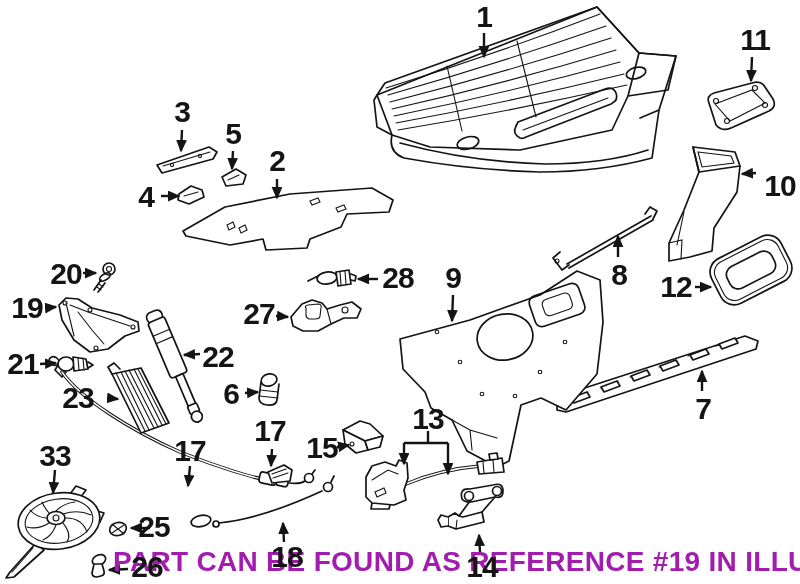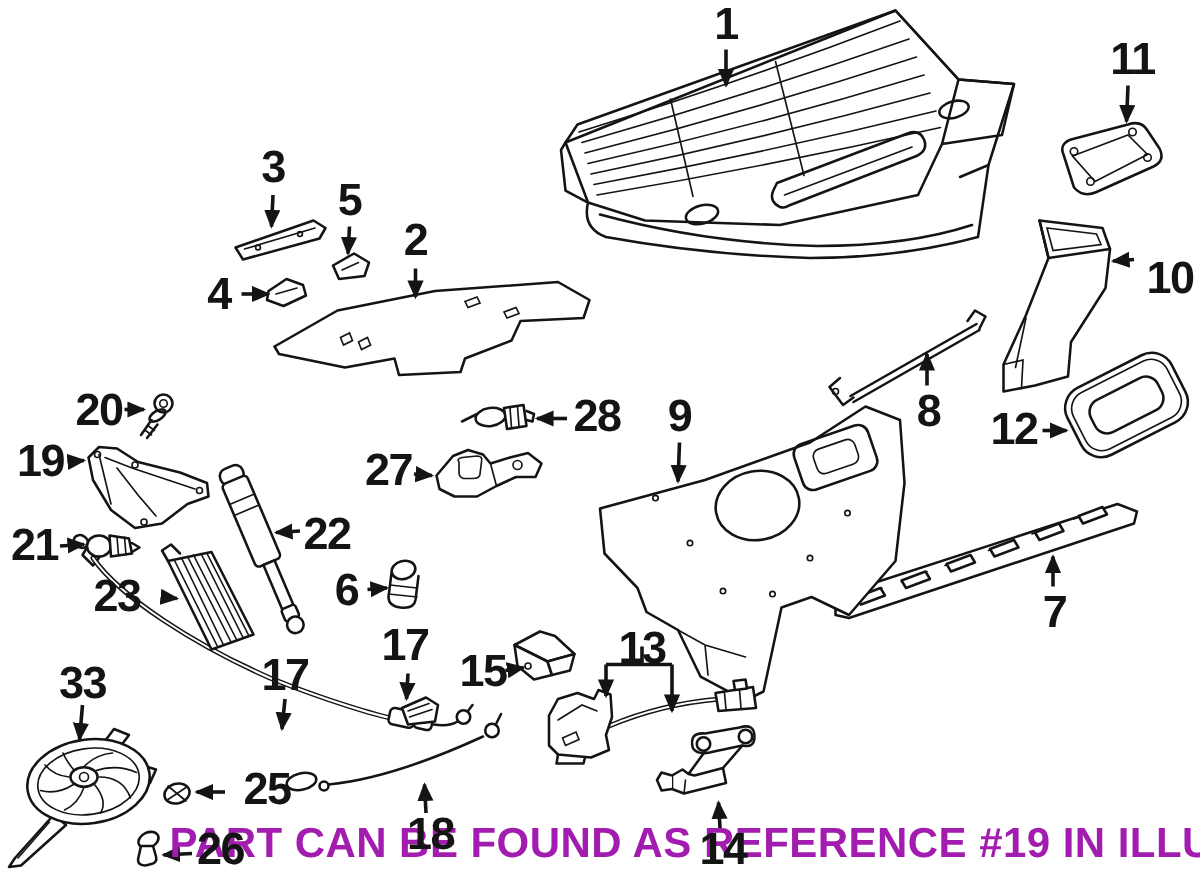--- a/index.html
+++ b/index.html
@@ -323,30 +323,30 @@
 <div class="plabel" style="left:182px;top:112px">3</div>
 <div class="plabel" style="left:146px;top:197px">4</div>
 <div class="plabel" style="left:233px;top:134px">5</div>
 <div class="plabel" style="left:231px;top:394px">6</div>
 <div class="plabel" style="left:703px;top:409px">7</div>
 <div class="plabel" style="left:619px;top:275px">8</div>
 <div class="plabel" style="left:453px;top:278px">9</div>
 <div class="plabel" style="left:780px;top:186px">10</div>
 <div class="plabel" style="left:755px;top:40px">11</div>
 <div class="plabel" style="left:676px;top:287px">12</div>
-<div class="plabel" style="left:428px;top:433px">13</div>
+<div class="plabel" style="left:428px;top:419px">13</div>
 <div class="plabel" style="left:482px;top:567px">14</div>
 <div class="plabel" style="left:322px;top:448px">15</div>
 <div class="plabel" style="left:190px;top:451px">17</div>
 <div class="plabel" style="left:270px;top:431px">17</div>
 <div class="plabel" style="left:287px;top:557px">18</div>
 <div class="plabel" style="left:27px;top:308px">19</div>
 <div class="plabel" style="left:66px;top:274px">20</div>
 <div class="plabel" style="left:23px;top:364px">21</div>
 <div class="plabel" style="left:218px;top:357px">22</div>
 <div class="plabel" style="left:78px;top:398px">23</div>
 <div class="plabel" style="left:55px;top:456px">33</div>
-<div class="plabel" style="left:178px;top:527px">25</div>
+<div class="plabel" style="left:154px;top:527px">25</div>
 <div class="plabel" style="left:147px;top:567px">26</div>
 <div class="plabel" style="left:259px;top:314px">27</div>
 <div class="plabel" style="left:398px;top:278px">28</div>
 
 </div>
 
 </body></html>

